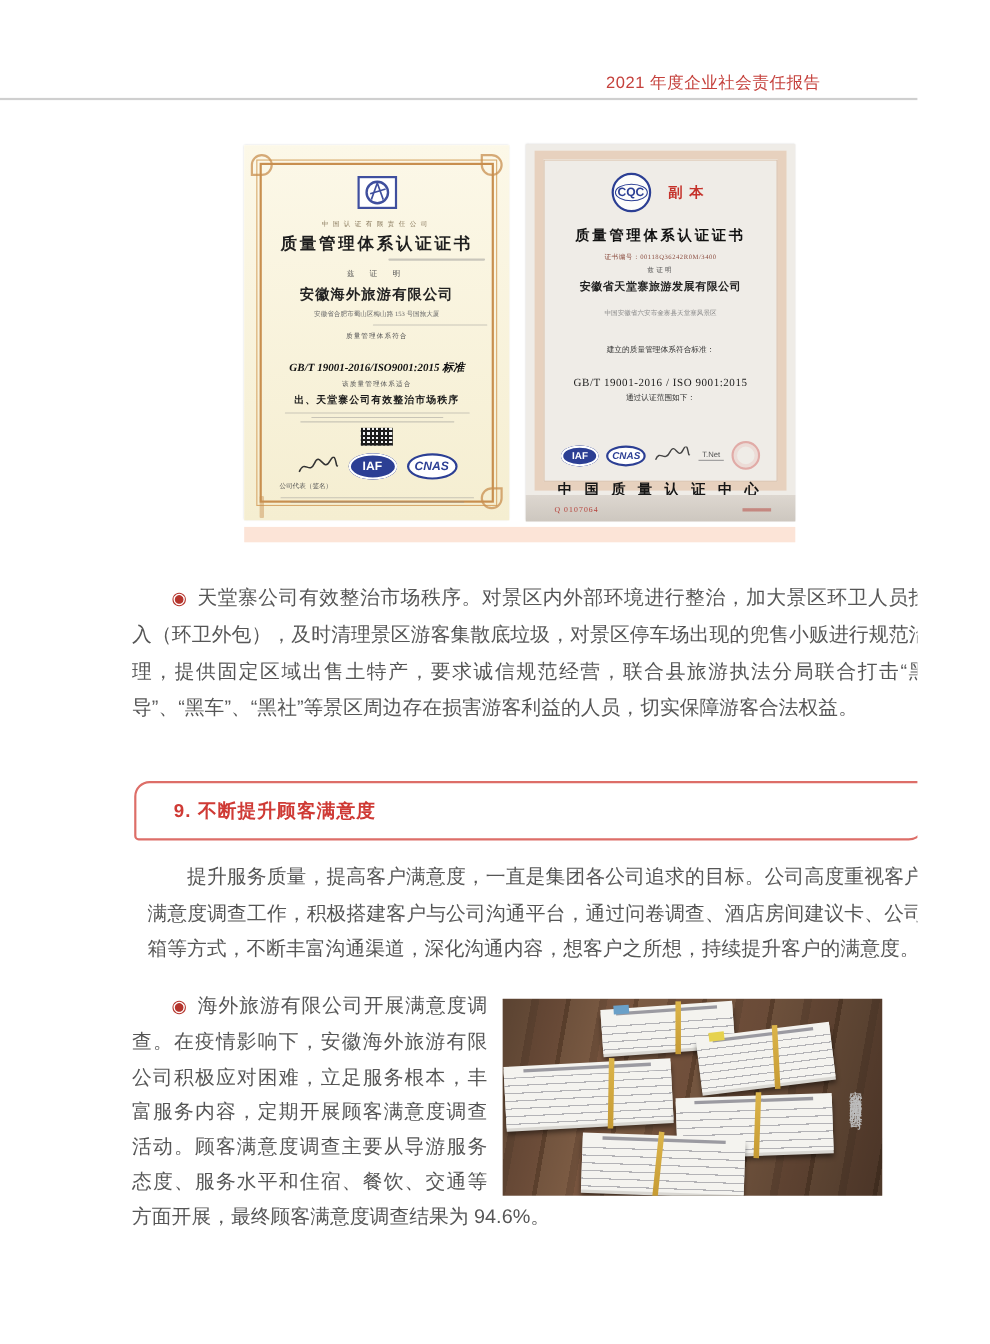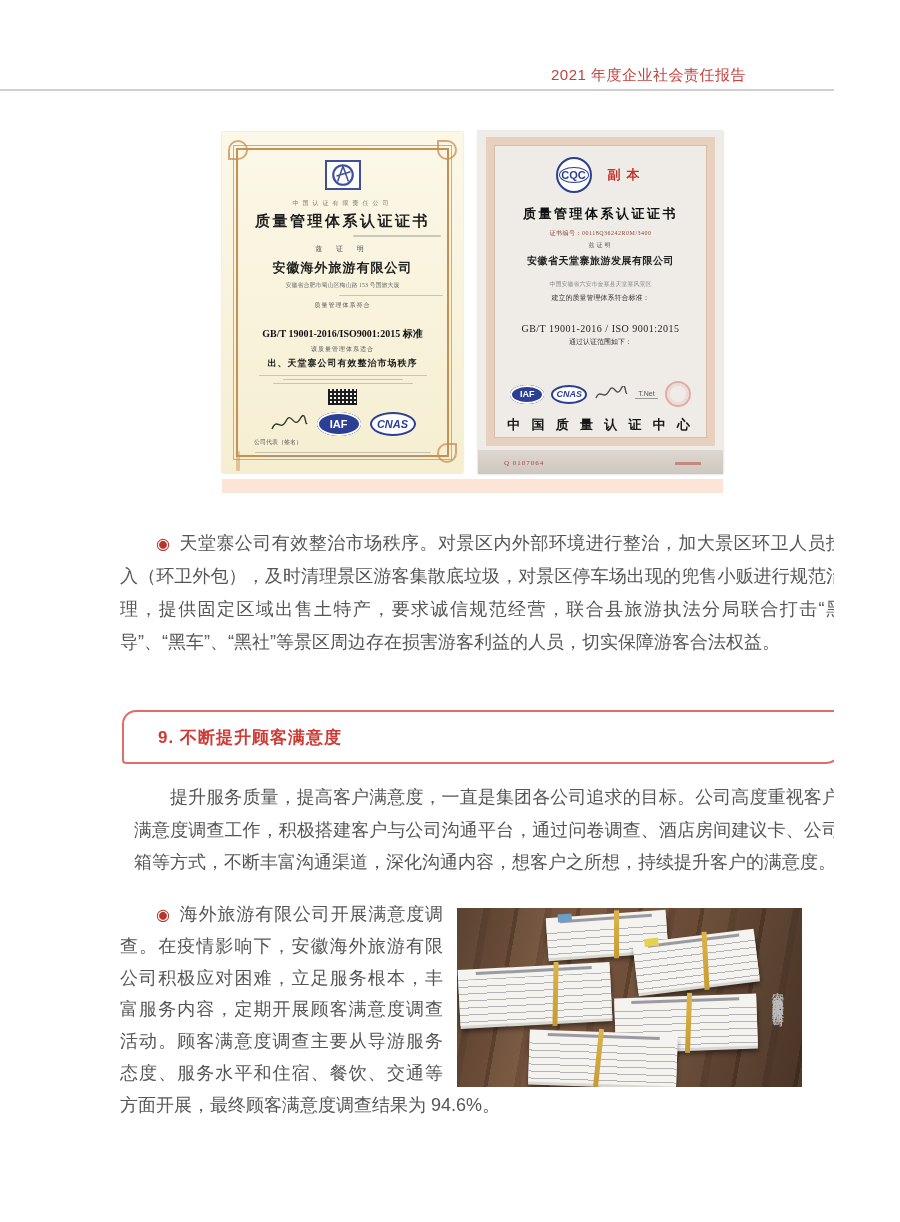--- a/index.html
+++ b/index.html
@@ -33,21 +33,21 @@
     display:flex; align-items:center; justify-content:center; }
   .cl-org   { font-size:6px; letter-spacing:4px; color:#8a7a5d; margin-top:9px; }
   .cl-title { font-size:15px; font-weight:bold; letter-spacing:2.5px; color:#1e1e1e; margin-top:4px; white-space:nowrap; }
   .bl { background:#8f8f8f; opacity:.45; height:2px; border-radius:1px; }
   .cl-no { width:88px; height:3px; align-self:flex-end; margin:4px 4px 0 0; }
   .cl-zm { font-size:7px; letter-spacing:6px; color:#555; margin-top:7px; }
   .cl-company { font-size:13px; font-weight:bold; letter-spacing:1px; color:#222; margin-top:5px; white-space:nowrap; }
   .cl-addr { font-size:6px; color:#6a6a6a; margin-top:4px; white-space:nowrap; }
   .cl-code { width:104px; height:3px; align-self:flex-end; margin:5px 2px 0 0; }
   .cl-l1 { font-size:6px; color:#555; margin-top:5px; letter-spacing:1px; }
-  .cl-std { font-size:10px; font-weight:bold; color:#101010; margin-top:17px; white-space:nowrap; }
+  .cl-std { font-size:10px; font-weight:bold; color:#101010; margin-top:17px; white-space:nowrap;font-style:italic; }
   .cl-l2 { font-size:6px; color:#555; margin-top:4px; letter-spacing:1px; }
   .cl-scope { font-size:9px; font-weight:bold; color:#1a1a1a; margin-top:3px; letter-spacing:1px; white-space:nowrap; }
   .cl-fine1 { width:168px; margin-top:5px; }
   .cl-fine2 { width:120px; margin-top:3px; }
   .cl-fine3 { width:140px; margin-top:3px; }
   .cl-qr { width:29px; height:29px; margin-top:5px;
     background:repeating-linear-gradient(0deg,#1c1c1c 0 2px,transparent 2px 4px),
                repeating-linear-gradient(90deg,#1c1c1c 0 2px,#f2f2f2 2px 4px); }
   .cl-logos { display:flex; align-items:center; gap:9px; margin-top:7px; }
   .oval-iaf { width:44px; height:24px; border-radius:50%; background:#2c3f94; color:#fff;
@@ -76,21 +76,21 @@
     font-family:"Liberation Sans",sans-serif; font-weight:bold; font-size:11px; }
   .cqc::before { content:""; position:absolute; left:1px; right:1px; top:8px; bottom:8px;
     border-radius:50%; border:1px solid #2c3f94; }
   .cr-copy { color:#c5322b; font-size:13px; font-weight:bold; letter-spacing:6px; }
   .cr-title { font-size:13px; font-weight:bold; letter-spacing:2.5px; color:#121212; margin-top:12px; white-space:nowrap; }
   .cr-no { font-size:6px; color:#8a4a3d; margin-top:6px; letter-spacing:.5px; }
   .cr-zm { font-size:6px; color:#555; margin-top:3px; letter-spacing:2px; }
   .cr-company { font-size:10px; font-weight:bold; color:#1f1f1f; margin-top:4px; letter-spacing:.5px; white-space:nowrap; }
   .cr-ubar { width:92px; margin-top:4px; }
   .cr-loc { font-size:6px; color:#8a8a8a; margin-top:8px; white-space:nowrap; }
-  .cr-l1 { font-size:7px; color:#333; margin-top:4px;font-family:Liberation Serif, serif; }
+  .cr-l1 { font-size:7px; color:#333; margin-top:24px;font-family:Liberation Serif, serif; }
   .cr-std { font-size:10px; color:#1c1c1c; margin-top:20px; letter-spacing:.5px; white-space:nowrap; }
   .cr-l2 { font-size:7px; color:#333; margin-top:3px; }
   .cr-p1 { width:150px; margin-top:12px; }
   .cr-p2 { width:170px; margin-top:4px; }
   .cr-p3 { width:160px; margin-top:4px; }
   .cr-logos { display:flex; align-items:center; gap:7px; margin-top:14px; }
   .oval-iaf.small { width:34px; height:19px; font-size:9px; }
   .oval-cnas.small { width:36px; height:19px; font-size:9px; }
   .tnet { font-family:"Liberation Sans",sans-serif; font-size:7px; color:#555;
     border-bottom:1px solid #999; padding:0 3px 1px; }

